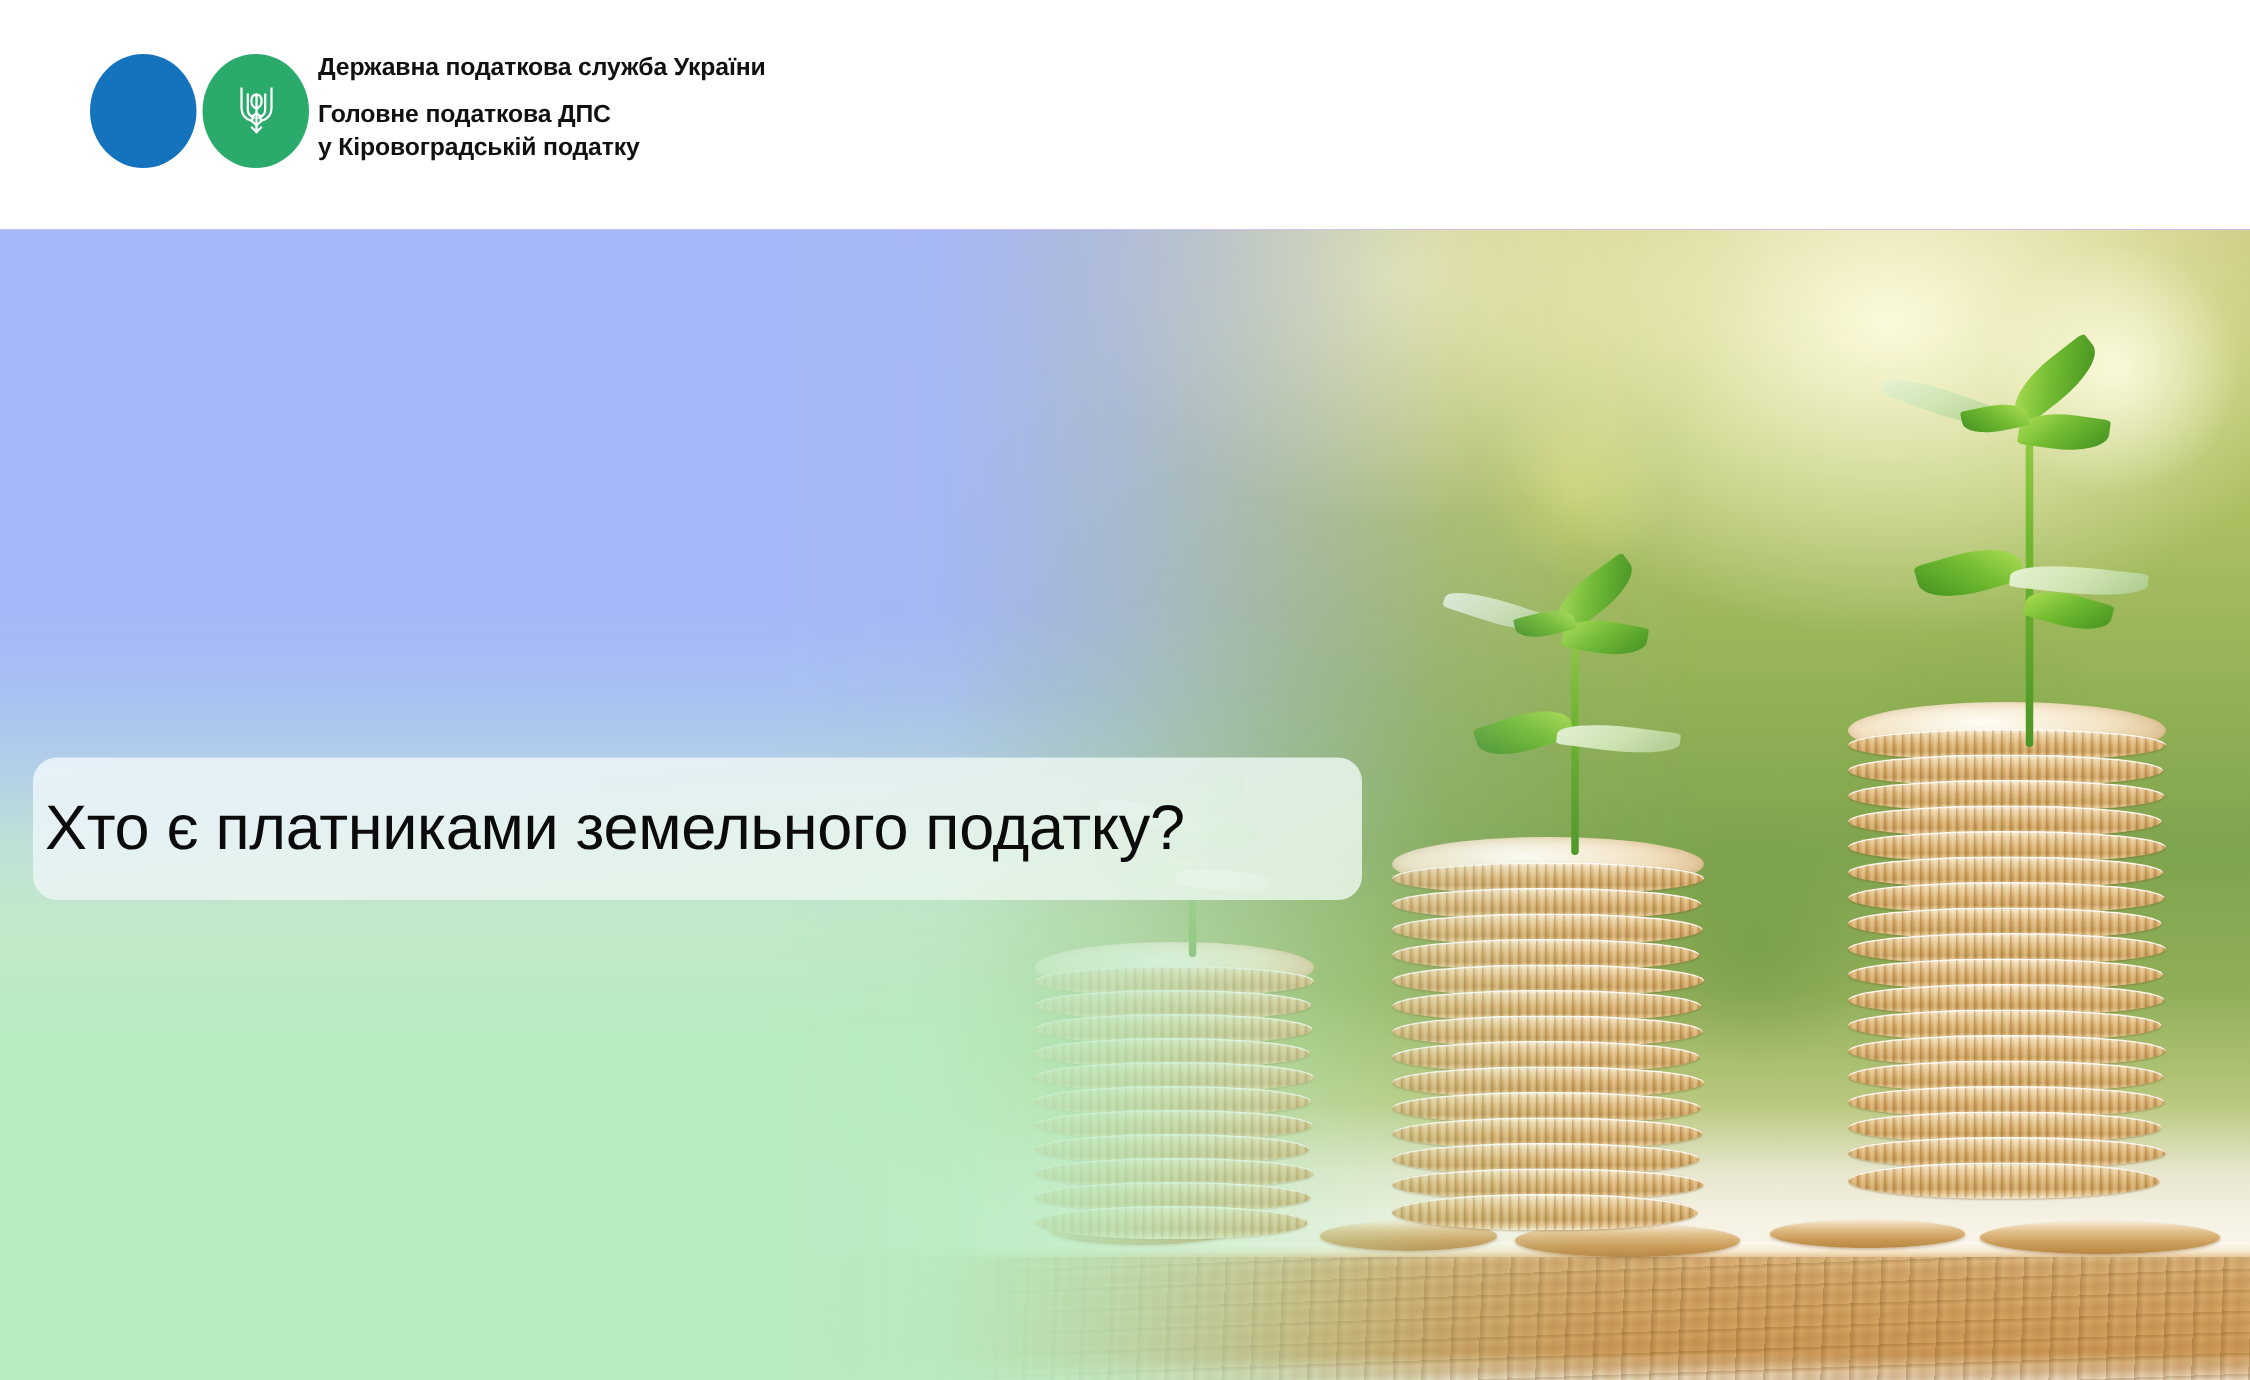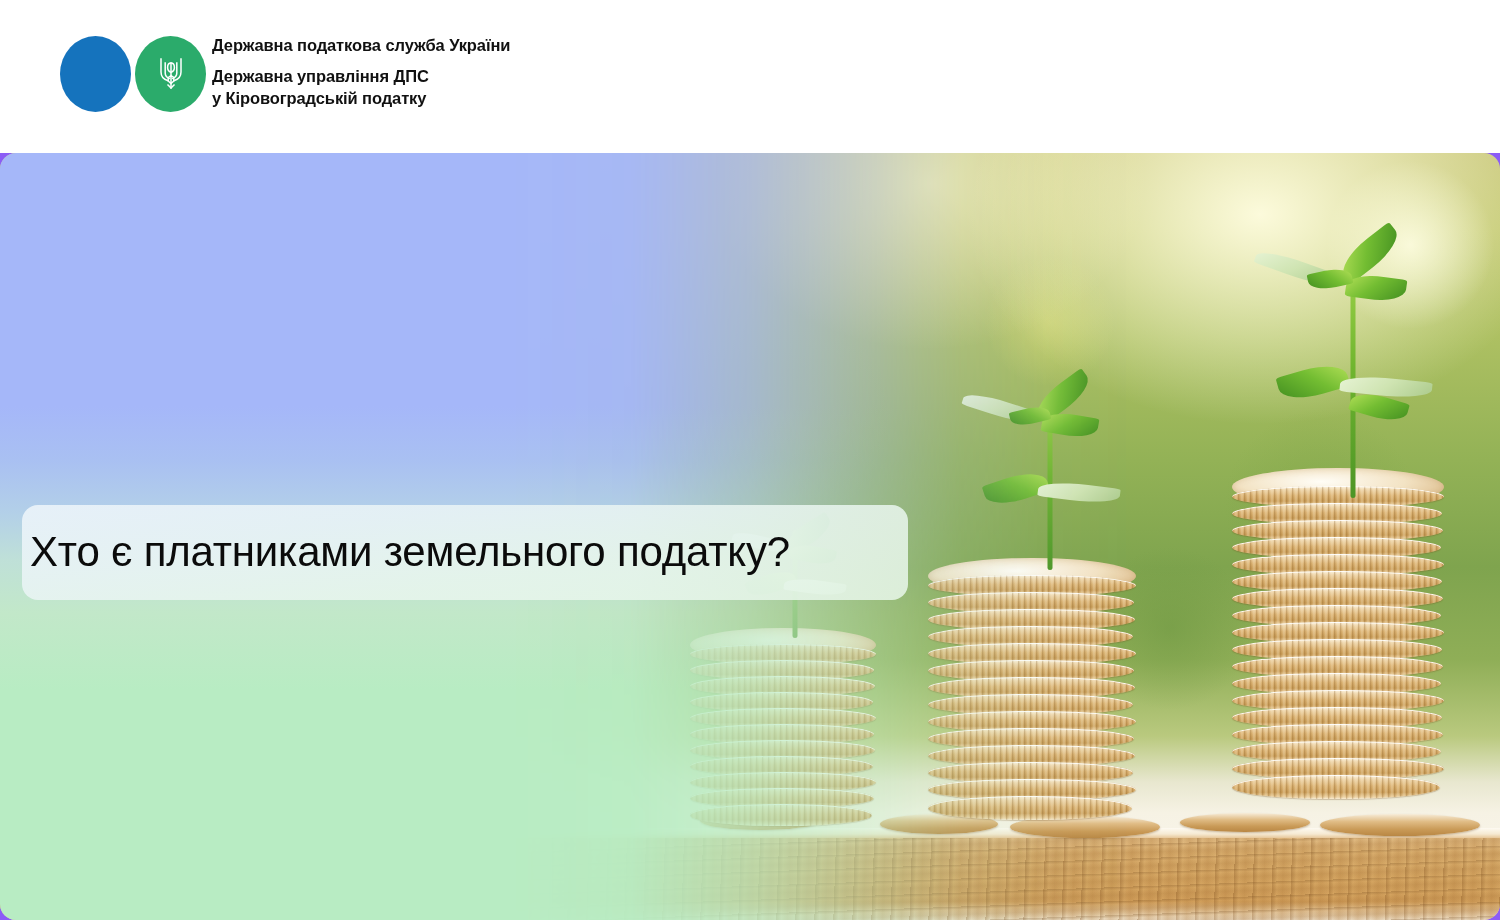--- a/index.html
+++ b/index.html
@@ -95,21 +95,20 @@
   }
 
   
   .hero {
     position: absolute;
     left: 0;
     top: 153px;
     width: 1500px;
     height: 767px;
     overflow: hidden;
-    border-radius: 16px;
   }
 
   
   .photo {
     position: absolute;
     inset: 0;
     background:
       
       radial-gradient(ellipse 420px 300px at 84% 8%, rgba(255,253,225,0.95) 0%, rgba(255,250,205,0.0) 70%),
       radial-gradient(ellipse 300px 230px at 62% 4%, rgba(246,243,175,0.85) 0%, rgba(246,243,175,0.0) 72%),
@@ -308,21 +307,21 @@
             <path d="M18.8 6 L18.8 16 C18.8 19.5 16.4 20.8 14.8 21.4"></path>
             <path d="M13 6 C10.6 6 9.6 8 9.6 10.5 C9.6 13 10.8 14.6 13 15.4 C15.2 14.6 16.4 13 16.4 10.5 C16.4 8 15.4 6 13 6 Z"></path>
             <path d="M10.2 20.5 L13 18.6 L15.8 20.5 L15.8 24 L13 26.5 L10.2 24 Z"></path>
           </g>
         </svg>
       </div>
     </div>
 
     <div class="header-text">
       <div class="header-line-1">Державна податкова служба України</div>
-      <div class="header-line-2">Державна управління ДПС</div>
+      <div class="header-line-2">Головне податкова ДПС</div>
       <div class="header-line-3">у Кіровоградській податку</div>
     </div>
 
   </div>
 
   <div class="hero">
 
     <div class="photo">
 
       <div class="plank"></div>

